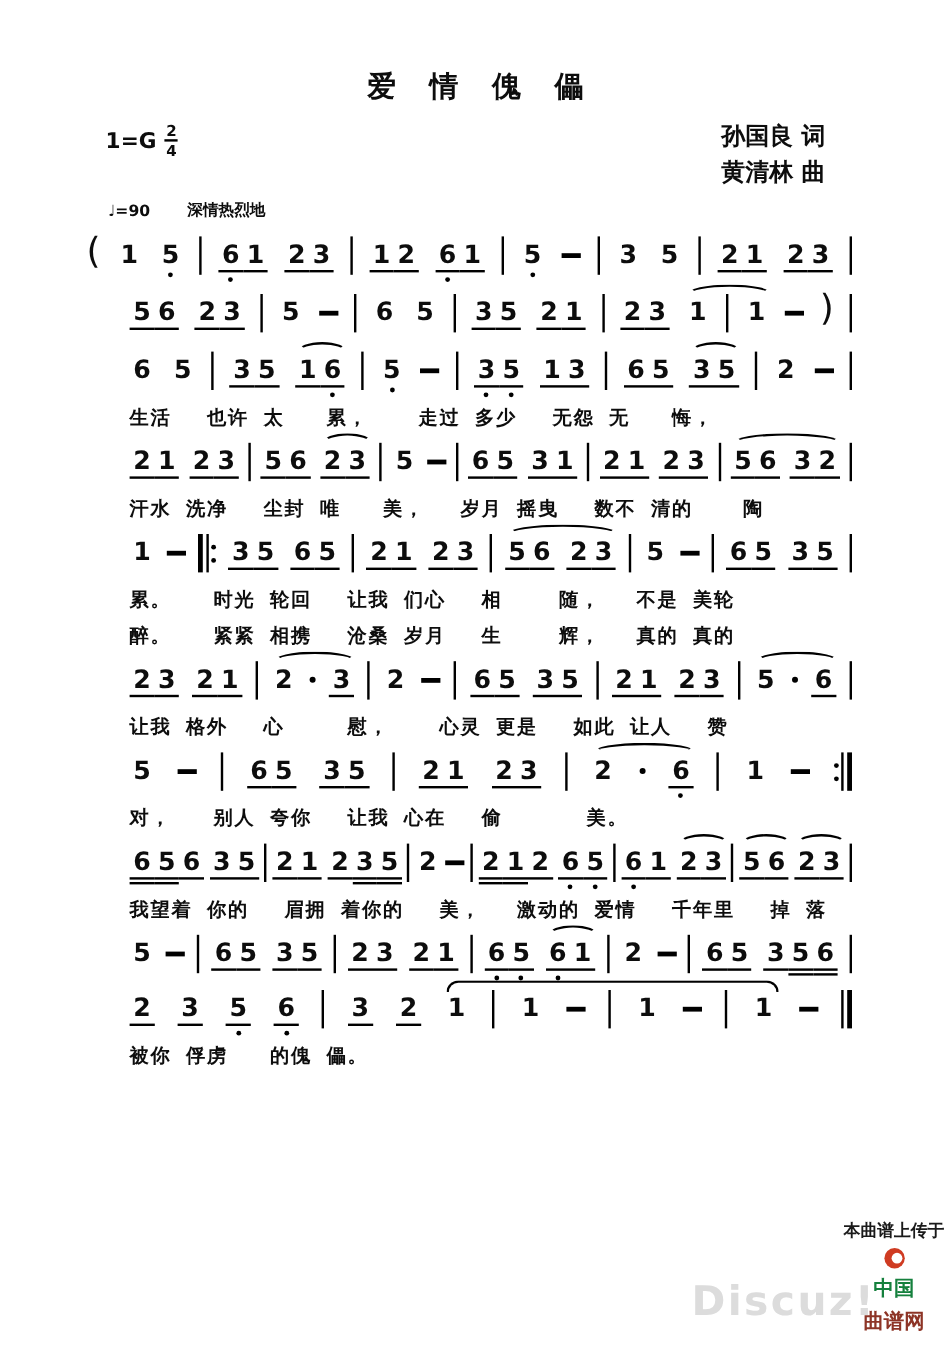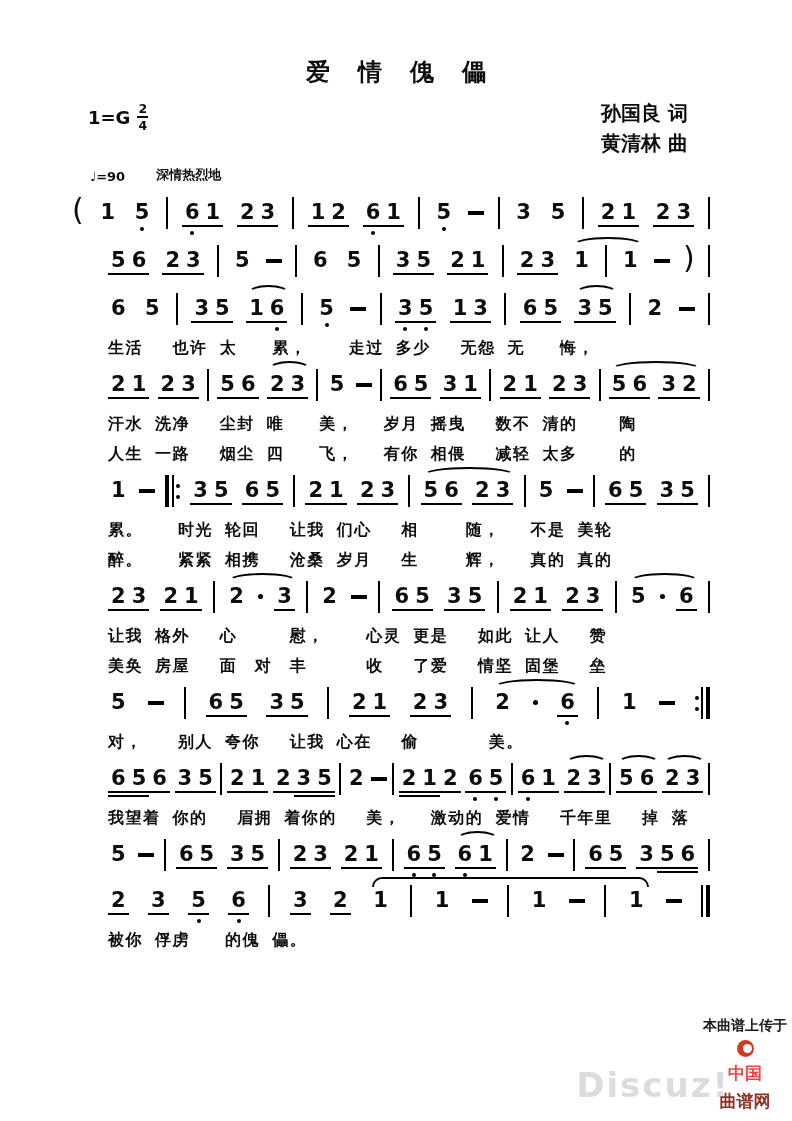--- a/index.html
+++ b/index.html
@@ -44,21 +44,21 @@
        letter-spacing:1.5px;word-spacing:5px;}
 
   
   .watermark{position:absolute;right:62px;bottom:16px;font-size:34px;font-weight:700;
              color:#dcdcdc;letter-spacing:2px;z-index:0;}
   .footer{position:absolute;right:5px;bottom:8px;display:flex;align-items:center;gap:5px;z-index:1;flex-direction:column;}
   .f-prefix{font-size:14px;font-weight:700;color:#1a1a1a;}
   .site-logo{position:relative;width:17px;height:17px;border-radius:50%;background:#cf3b22;}
   .site-logo::after{content:"";position:absolute;left:6px;top:4px;width:9px;height:9px;
                     border-radius:50%;background:#fff;}
-  .site-black{font-size:17px;font-weight:700;color:#ef4444;}
+  .site-black{font-size:17px;font-weight:700;color:#15803d;}
   .site-red{font-size:17px;font-weight:700;color:#8d3426;}
 </style>
 </head>
 <body>
 
 <div class="page">
 
   <h1 class="title">爱情傀儡</h1>
 
   <div class="meta">
@@ -280,21 +280,20 @@
             <span class="note u1">5</span>
             <span class="note u1">6</span>
           </span>
           <span class="grp">
             <span class="note u1">3</span>
             <span class="note u1">2</span>
           </span>
           <span class="bar"></span>
         </div>
         <div class="lyr">汗水 洗净　 尘封 唯　　美，　 岁月 摇曳　 数不 清的　  陶</div>
-        <div class="lyr">人生 一路　 烟尘 四　　飞，　 有你 相偎　 减轻 太多　  的</div>
         <div class="arc" style="left: 161px; width: 37px; top: 1px;"></div>
         <div class="arc" style="left: 503px; width: 86px; top: 1px;"></div>
       </div>
       <div class="system">
         <div class="nrow">
           <span class="grp">
             <span class="note u0">1</span>
           </span>
           <span class="dash"></span>
           <span class="rpt">
@@ -396,21 +395,20 @@
           <span class="grp">
             <span class="note u0">5</span>
           </span>
           <span class="augdot"></span>
           <span class="grp">
             <span class="note u1">6</span>
           </span>
           <span class="bar"></span>
         </div>
         <div class="lyr">让我 格外　 心　　　慰，　  心灵 更是　 如此 让人　 赞</div>
-        <div class="lyr">美奂 房屋　 面　对　丰　　  收　 了爱　 情坚 固堡　 垒</div>
         <div class="arc" style="left: 120px; width: 65px; top: 1px;"></div>
         <div class="arc" style="left: 522px; width: 65px; top: 1px;"></div>
       </div>
       <div class="system">
         <div class="nrow">
           <span class="grp">
             <span class="note u0">5</span>
           </span>
           <span class="dash"></span>
           <span class="bar"></span>

